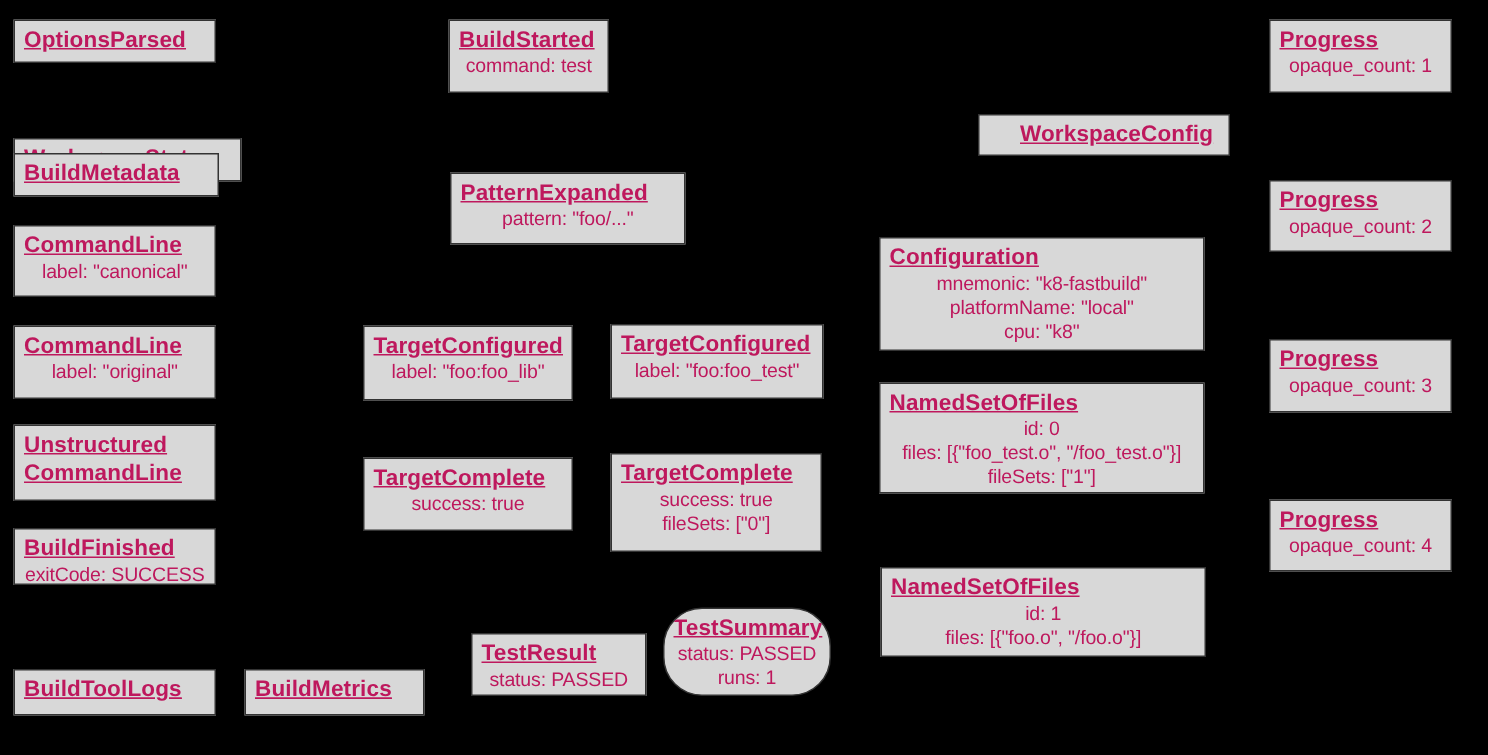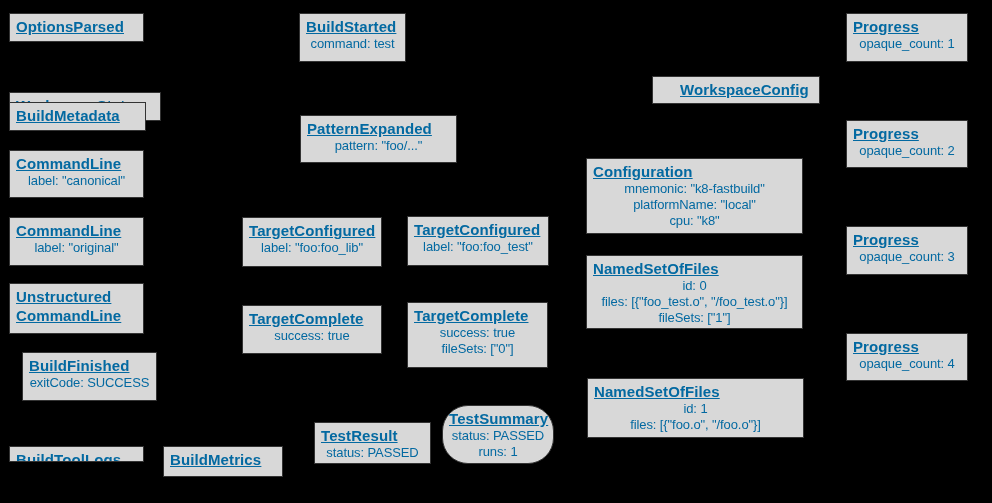--- a/index.html
+++ b/index.html
@@ -14,21 +14,21 @@
     background: var(--canvas-bg, #000000);
     overflow: hidden;
     font-family: "Liberation Sans", sans-serif;
   }
   .node {
     position: absolute;
     box-sizing: border-box;
     background: var(--box-fill, #d8d8d8);
     border: 1px solid var(--box-border, #333333);
     padding: 3px 6px 3px 6px;
-    color: #0369a1;
+    color: #be185d;
     overflow: hidden;
   }
   .node-title {
     font-size: 15px;
     font-weight: bold;
     text-decoration: underline;
     line-height: 19px;
     white-space: pre-line;
     letter-spacing: 0.1px;
   }
@@ -58,25 +58,25 @@
       <div class="node-line">label: "canonical"</div>
     </div>
     <div class="node" style="left: 9px; top: 217px; width: 135px; height: 49px;">
       <div class="node-title">CommandLine</div>
       <div class="node-line">label: "original"</div>
     </div>
     <div class="node" style="left: 9px; top: 283px; width: 135px; height: 51px;">
       <div class="node-title">Unstructured
 CommandLine</div>
     </div>
-    <div class="node" style="left: 9px; top: 352px; width: 135px; height: 49px; margin-left: 13px;">
+    <div class="node" style="left: 9px; top: 352px; width: 135px; height: 38px;">
       <div class="node-title">BuildFinished</div>
       <div class="node-line">exitCode: SUCCESS</div>
     </div>
-    <div class="node" style="left: 9px; top: 446px; width: 135px; height: 16px; text-decoration: underline;">
+    <div class="node" style="left: 9px; top: 446px; width: 135px; height: 31px; text-decoration: underline;">
       <div class="node-title">BuildToolLogs</div>
     </div>
     <div class="node" style="left: 163px; top: 446px; width: 120px; height: 31px; text-decoration: underline;">
       <div class="node-title">BuildMetrics</div>
     </div>
     <div class="node" style="left: 299px; top: 13px; width: 107px; height: 49px;">
       <div class="node-title">BuildStarted</div>
       <div class="node-line">command: test</div>
     </div>
     <div class="node" style="left: 300px; top: 115px; width: 157px; height: 48px;">

